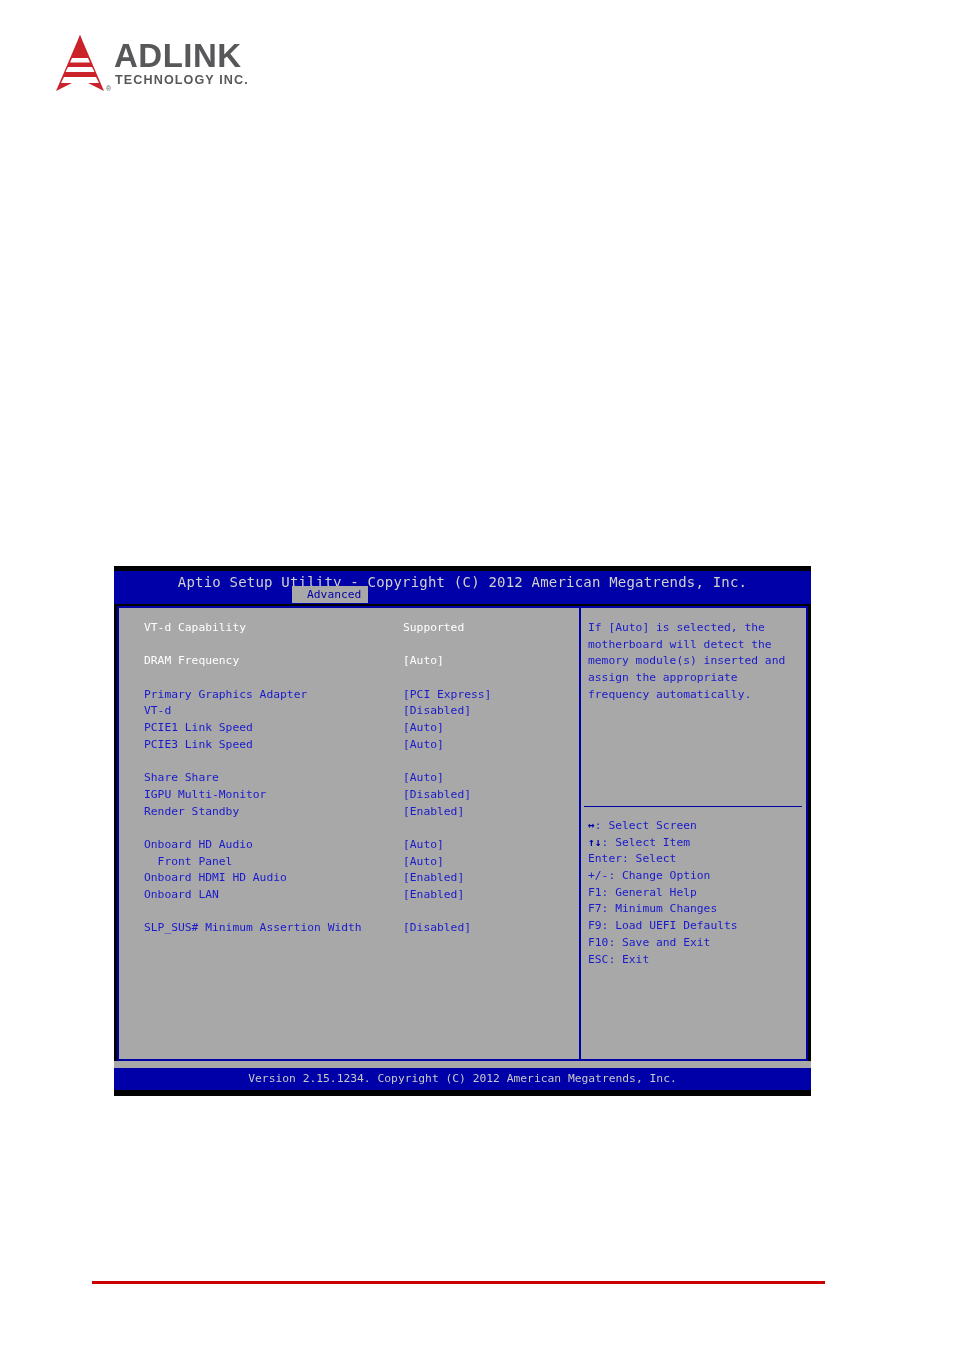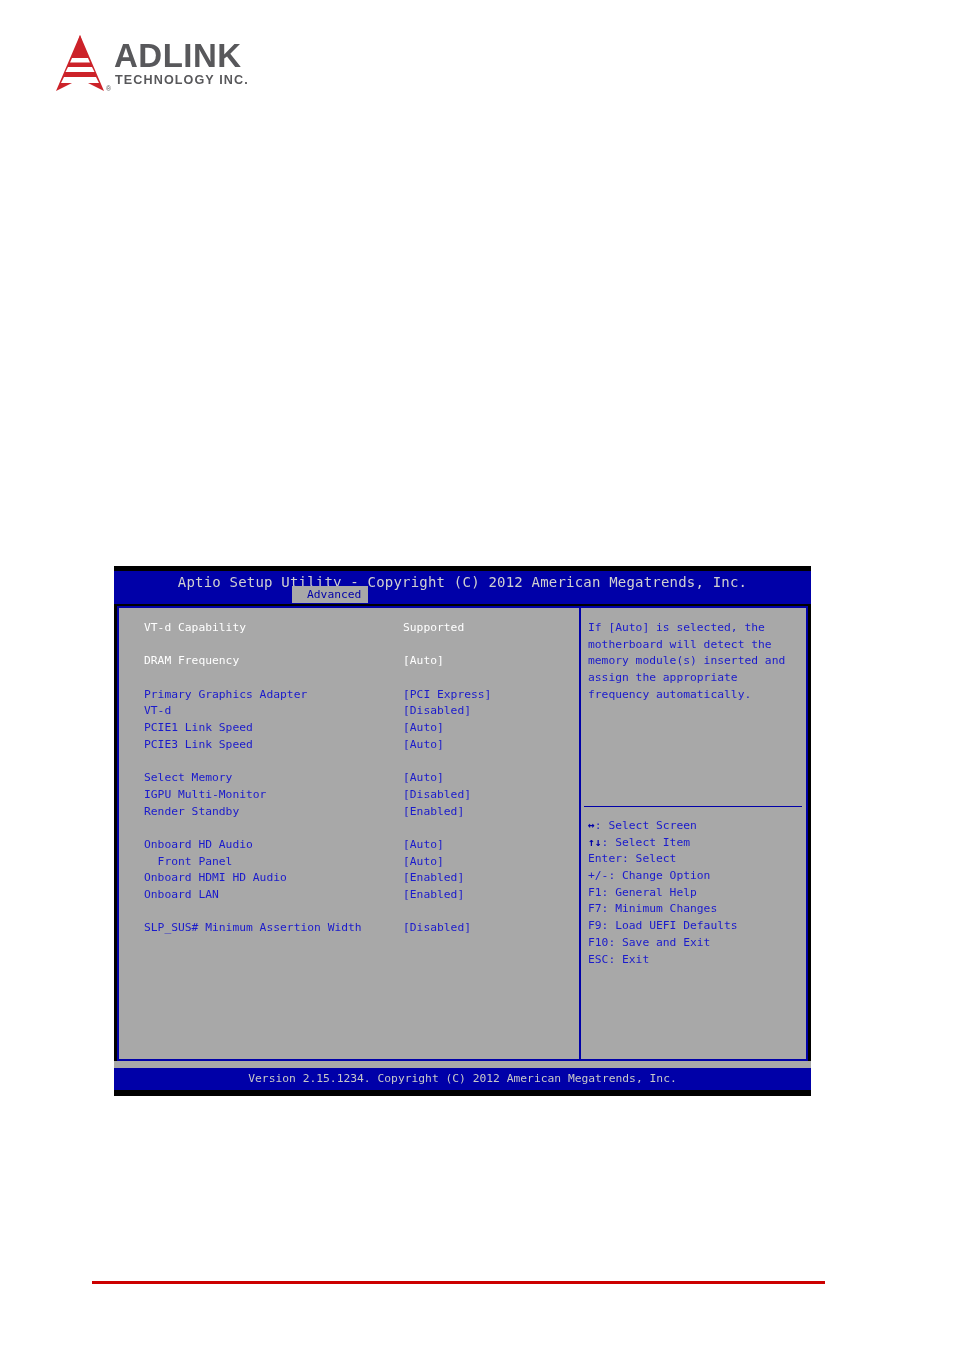--- a/index.html
+++ b/index.html
@@ -255,21 +255,21 @@
       <div class="rows" id="settings-rows">
           <div class="row white"><span class="opt-label">VT-d Capability</span><span class="opt-value">Supported</span></div>
           <div class="row spacer"></div>
           <div class="row white"><span class="opt-label">DRAM Frequency</span><span class="opt-value">[Auto]</span></div>
           <div class="row spacer"></div>
           <div class="row"><span class="opt-label">Primary Graphics Adapter</span><span class="opt-value">[PCI Express]</span></div>
           <div class="row"><span class="opt-label">VT-d</span><span class="opt-value">[Disabled]</span></div>
           <div class="row"><span class="opt-label">PCIE1 Link Speed</span><span class="opt-value">[Auto]</span></div>
           <div class="row"><span class="opt-label">PCIE3 Link Speed</span><span class="opt-value">[Auto]</span></div>
           <div class="row spacer"></div>
-          <div class="row"><span class="opt-label">Select Memory</span><span class="opt-value">[Auto]</span></div>
+          <div class="row"><span class="opt-label">Share Share</span><span class="opt-value">[Auto]</span></div>
           <div class="row"><span class="opt-label">IGPU Multi-Monitor</span><span class="opt-value">[Disabled]</span></div>
           <div class="row"><span class="opt-label">Render Standby</span><span class="opt-value">[Enabled]</span></div>
           <div class="row spacer"></div>
           <div class="row"><span class="opt-label">Onboard HD Audio</span><span class="opt-value">[Auto]</span></div>
           <div class="row"><span class="opt-label">  Front Panel</span><span class="opt-value">[Auto]</span></div>
           <div class="row"><span class="opt-label">Onboard HDMI HD Audio</span><span class="opt-value">[Enabled]</span></div>
           <div class="row"><span class="opt-label">Onboard LAN</span><span class="opt-value">[Enabled]</span></div>
           <div class="row spacer"></div>
           <div class="row"><span class="opt-label">SLP_SUS# Minimum Assertion Width</span><span class="opt-value">[Disabled]</span></div>
         </div>

